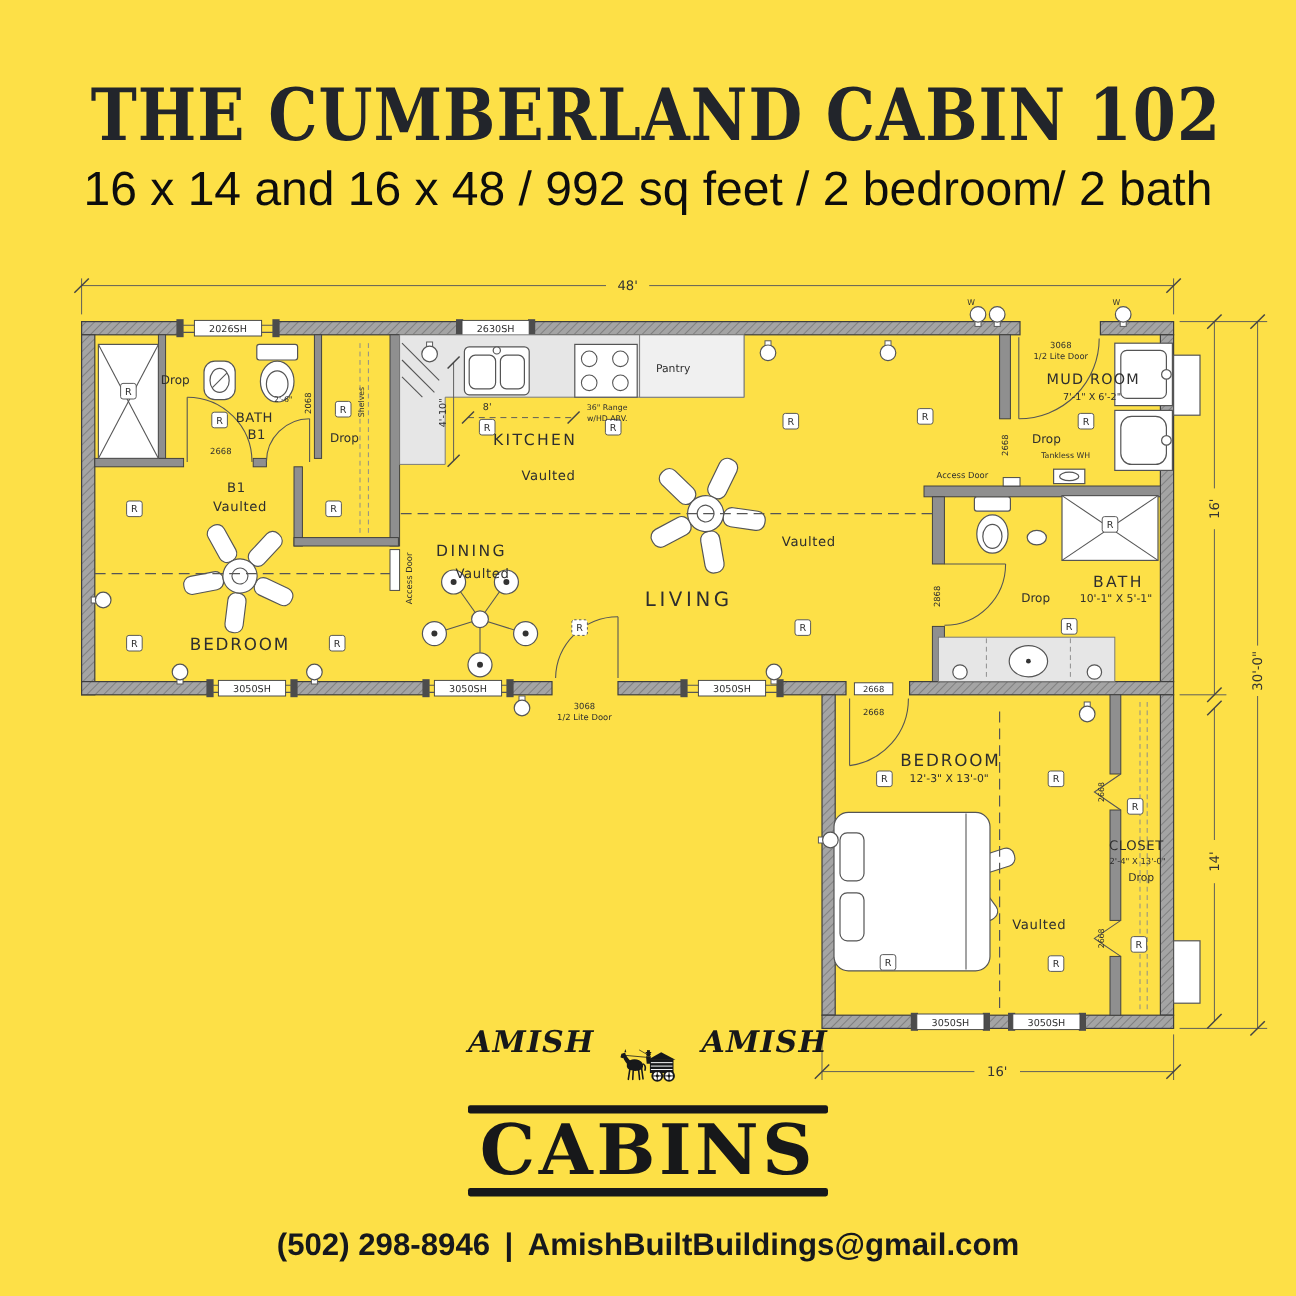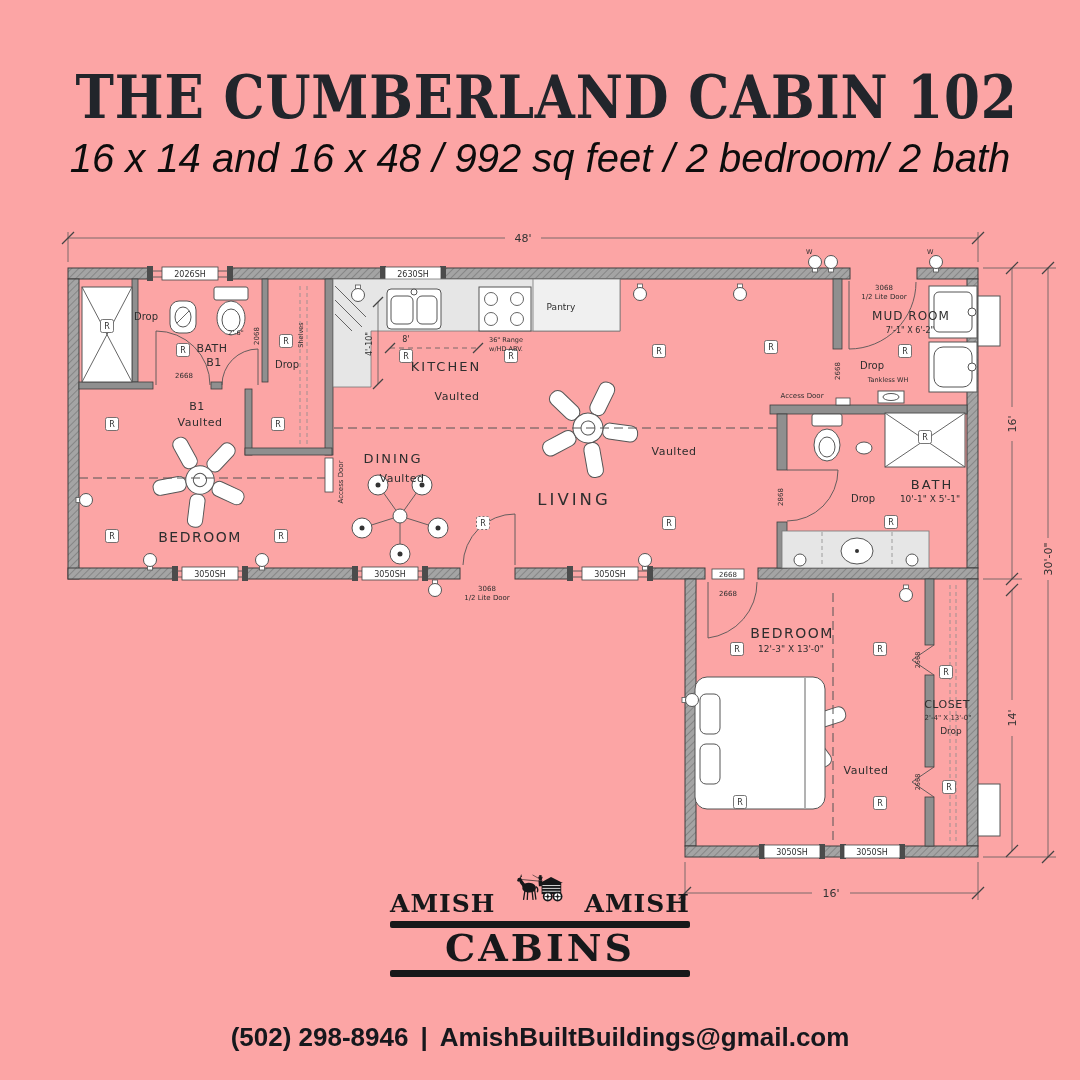--- a/index.html
+++ b/index.html
@@ -1,22 +1,22 @@
 <!DOCTYPE html>
 <html><head>
 <meta charset="utf-8">
 <style>
   html,body{margin:0;padding:0;background:#ffffff;}
-  .page{position:relative;width:1080px;height:1080px;background:#fca5a5;overflow:hidden;
+  .page{position:relative;width:1080px;height:1080px;background:#fde047;overflow:hidden;
         font-family:"Liberation Sans",sans-serif;}
   .title{position:absolute;top:62px;left:0;width:100%;text-align:center;margin:0;
          font-family:"DejaVu Serif",serif;font-weight:700;font-size:60px;color:#22252b;
          transform:scaleX(0.86);letter-spacing:1px;white-space:nowrap;}
   .subtitle{position:absolute;top:136px;left:0;width:100%;text-align:center;
-            font-family:"Liberation Sans",sans-serif;font-size:40px;color:#0d0d0d;white-space:nowrap;font-style:italic;}
+            font-family:"Liberation Sans",sans-serif;font-size:40px;color:#0d0d0d;white-space:nowrap;}
   .plan{position:absolute;left:0;top:0;width:1080px;height:1080px;z-index:1;}
   
   .wext{fill:url(#hatch);stroke:#3e3e3e;stroke-width:1;}
   .wint{fill:#8f8f8f;stroke:#3e3e3e;stroke-width:0.8;}
   .fix{fill:#fff;stroke:#555;stroke-width:1;}
   .counter{fill:#e6e6e6;stroke:#777;stroke-width:0.8;}
   .thin{stroke:#555;stroke-width:0.9;fill:none;}
   .dash{stroke:#555;stroke-width:1;fill:none;stroke-dasharray:9 5;}
   .shelf{stroke:#8a8a8a;stroke-width:0.8;fill:none;stroke-dasharray:4 3;}
   .dim{stroke:#5a5a5a;stroke-width:0.8;fill:none;}
@@ -28,26 +28,26 @@
   svg text{font-family:"DejaVu Sans",sans-serif;fill:#2e2e2e;}
   .mid{text-anchor:middle;}
   .t6{font-size:6.5px;} .t7{font-size:7px;} .t8{font-size:8px;} .t9{font-size:9px;}
   .t10{font-size:10px;} .t11{font-size:11px;letter-spacing:0.5px;}
   .t12{font-size:12px;letter-spacing:1px;} .t13{font-size:13px;letter-spacing:2px;}
   .t14{font-size:14px;letter-spacing:1.5px;} .t16{font-size:16.5px;letter-spacing:3px;}
   .dimt{font-size:11px;fill:#333;}
   
   .logo{position:absolute;left:50%;top:856px;transform:translateX(-50%);width:300px;z-index:2;
         display:flex;flex-direction:column;align-items:center;color:#17181a;}
-  .logo-top{display:flex;align-items:flex-end;justify-content:center;gap:20px;width:100%;}
+  .logo-top{display:flex;justify-content:center;gap:20px;width:100%;font-style:italic;}
   .logo-word{font-family:"DejaVu Serif",serif;font-weight:700;font-size:25px;letter-spacing:1px;
              line-height:1;padding-bottom:4px;}
   .bar{width:100%;height:7px;background:#17181a;border-radius:2px;}
   .bar1{margin-top:1px;}
-  .logo-main{font-family:"DejaVu Serif",serif;font-weight:700;font-size:38px;letter-spacing:3px;
+  .logo-main{font-family:"DejaVu Serif",serif;font-weight:700;font-size:58px;letter-spacing:3px;
              line-height:1.0;margin:1px 0 3px 0;}
   .contact{position:absolute;top:1022px;left:0;width:100%;text-align:center;z-index:2;
            font-family:"Liberation Sans",sans-serif;font-weight:700;font-size:26px;color:#16181d;}
   .contact .sep{margin:0 12px;}
 </style>
 </head>
 <body>
 
 <div class="page">
 

